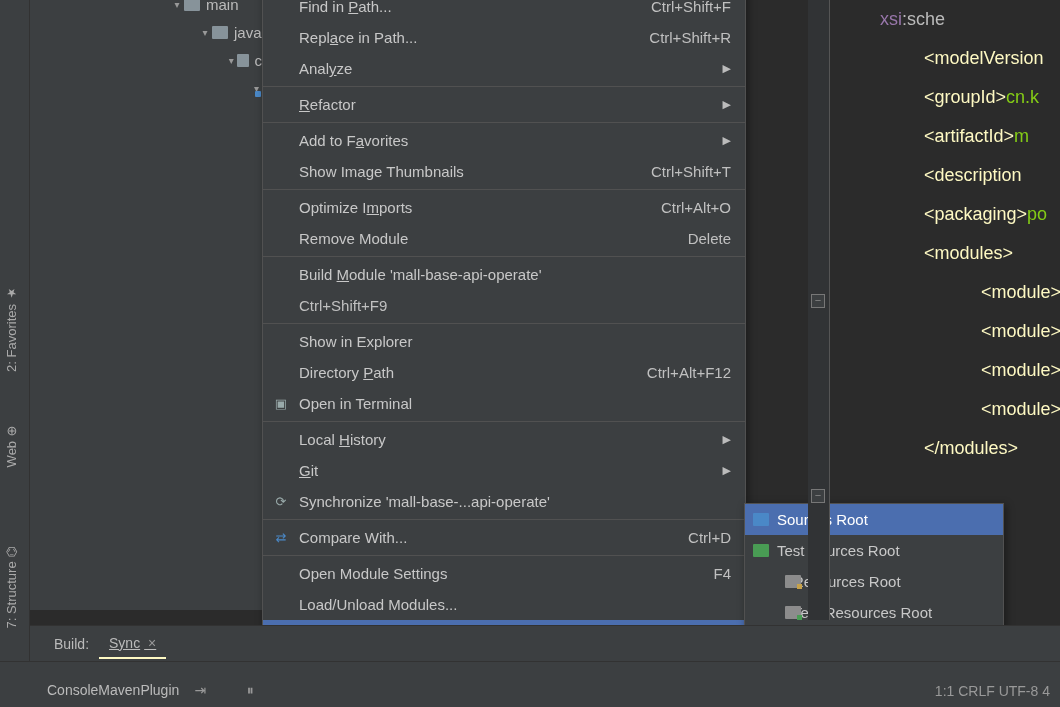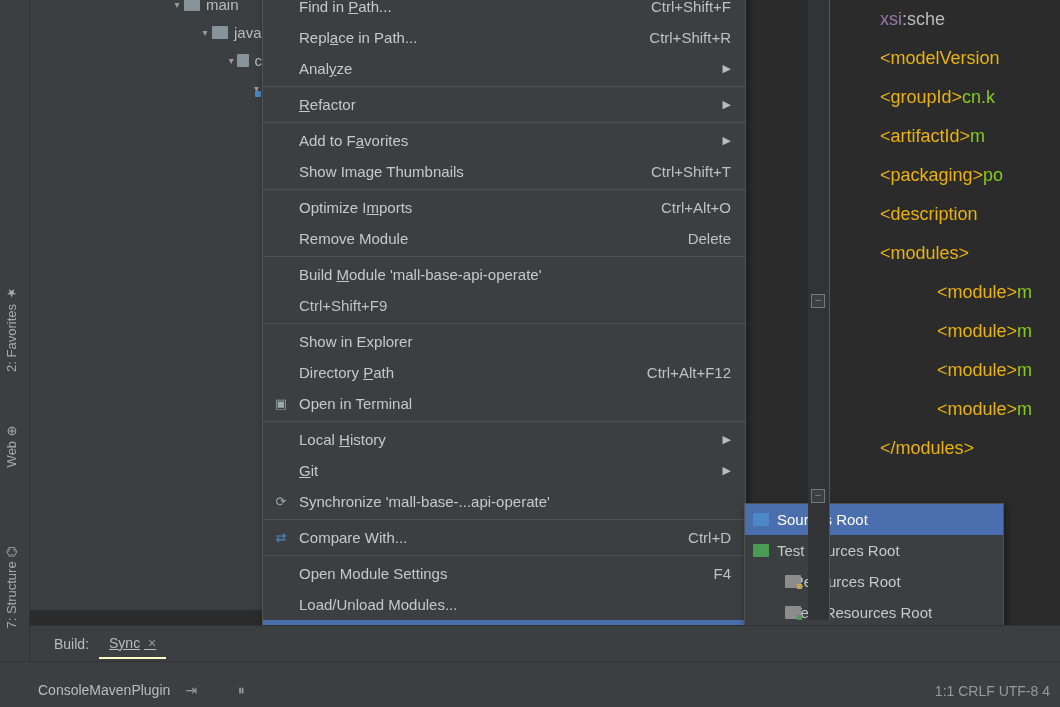--- a/index.html
+++ b/index.html
@@ -39,34 +39,34 @@
   .ico-test-resources { background: #8c8c8c; position: relative; }
   .ico-test-resources::after { content: ""; position: absolute; right: -1px; bottom: -1px; width: 5px; height: 5px; background: #499c54; }
   .ico-excluded { background: #c75450; }
   .ico-generated { background: #4a88c7; position: relative; }
   .ico-generated::after { content: "✲"; position: absolute; right: -3px; bottom: -4px; font-size: 9px; color: #aaa; }
   
   .editor { position: absolute; left: 830px; top: 0; width: 230px; height: 496px; background: #2b2b2b; font-family: Consolas, monospace; font-size: 18px; line-height: 39px; padding-top: 0; overflow: hidden; }
   .code-line { white-space: pre; padding-left: 50px; }
   .cl-ind1 { padding-left: 50px; }
   .cl-ind2 { padding-left: 107px; }
-  .tag { color: #eab308; }
+  .tag { color: #fef9c3; margin-left: 44px; }
   .attr { color: #9876aa; }
   .equals { color: #84cc16; }
   .ns { color: #bababa; }
   
   .gutter-fold { position: absolute; left: 808px; top: 0; width: 22px; height: 620px; border-right: 1px solid #555; background: #313335; }
   .fold-mark { position: absolute; left: 3px; width: 14px; height: 14px; border: 1px solid #777; color: #888; font-size: 11px; text-align: center; line-height: 11px; background: #3c3f41; }
   
   .bottom-panel { position: absolute; left: 30px; bottom: 46px; width: 1030px; height: 36px; background: #3c3f41; border-top: 1px solid #323232; display: flex; align-items: center; padding-left: 14px; margin-top: 24px; }
   .bottom-tab { padding: 6px 10px; color: #bbb; font-size: 14px; }
   .bottom-tab.active { border-bottom: 2px solid #fef9c3; text-decoration: underline; }
   .bottom-close { margin-left: 4px; color: #999; }
   
-  .status-left { position: absolute; left: 38px; bottom: 8px; color: #bbb; font-size: 14px; display: flex; align-items: center; gap: 12px; }
+  .status-left { position: absolute; left: 47px; bottom: 8px; color: #bbb; font-size: 14px; display: flex; align-items: center; gap: 12px; }
   .status-right { position: absolute; right: 10px; bottom: 8px; color: #999; font-size: 14px; display: flex; align-items: center; gap: 10px; }
   .status-bottom-bar { position: absolute; left: 0; bottom: 0; width: 100%; height: 46px; background: #3c3f41; border-top: 1px solid #323232; }
   .small-btn { width: 18px; height: 18px; display: inline-flex; align-items: center; justify-content: center; color: #999; }
 </style>
 </head>
 <body>
 
 <div class="left-gutter">
   <div class="gutter-item gutter-favorites">
       <span>2: Favorites</span> 
@@ -227,22 +227,22 @@
 
 <div class="gutter-fold">
   <div class="fold-mark" style="top:294px">−</div>
   <div class="fold-mark" style="top:489px">−</div>
 </div>
 <div class="editor" id="editor">
     <div class="code-line cl-ind1"><span class="attr">xsi</span><span class="ns">:sche</span></div>
     <div class="code-line cl-ind1"><span class="tag">&lt;modelVersion</span></div>
     <div class="code-line cl-ind1"><span class="tag">&lt;groupId&gt;</span><span class="equals">cn.k</span></div>
     <div class="code-line cl-ind1"><span class="tag">&lt;artifactId&gt;</span><span class="equals">m</span></div>
+    <div class="code-line cl-ind1"><span class="tag">&lt;description</span></div>
     <div class="code-line cl-ind1"><span class="tag">&lt;packaging&gt;</span><span class="equals">po</span></div>
-    <div class="code-line cl-ind1"><span class="tag">&lt;description</span></div>
     <div class="code-line cl-ind1"><span class="tag">&lt;modules&gt;</span></div>
     <div class="code-line cl-ind2"><span class="tag">&lt;module&gt;</span><span class="equals">m</span></div>
     <div class="code-line cl-ind2"><span class="tag">&lt;module&gt;</span><span class="equals">m</span></div>
     <div class="code-line cl-ind2"><span class="tag">&lt;module&gt;</span><span class="equals">m</span></div>
     <div class="code-line cl-ind2"><span class="tag">&lt;module&gt;</span><span class="equals">m</span></div>
     <div class="code-line cl-ind1"><span class="tag">&lt;/modules&gt;</span></div>
     <div class="code-line cl-ind1">&nbsp;</div>
     <div class="code-line cl-ind2"><span class="equals">ect.</span></div>
   </div>
 

